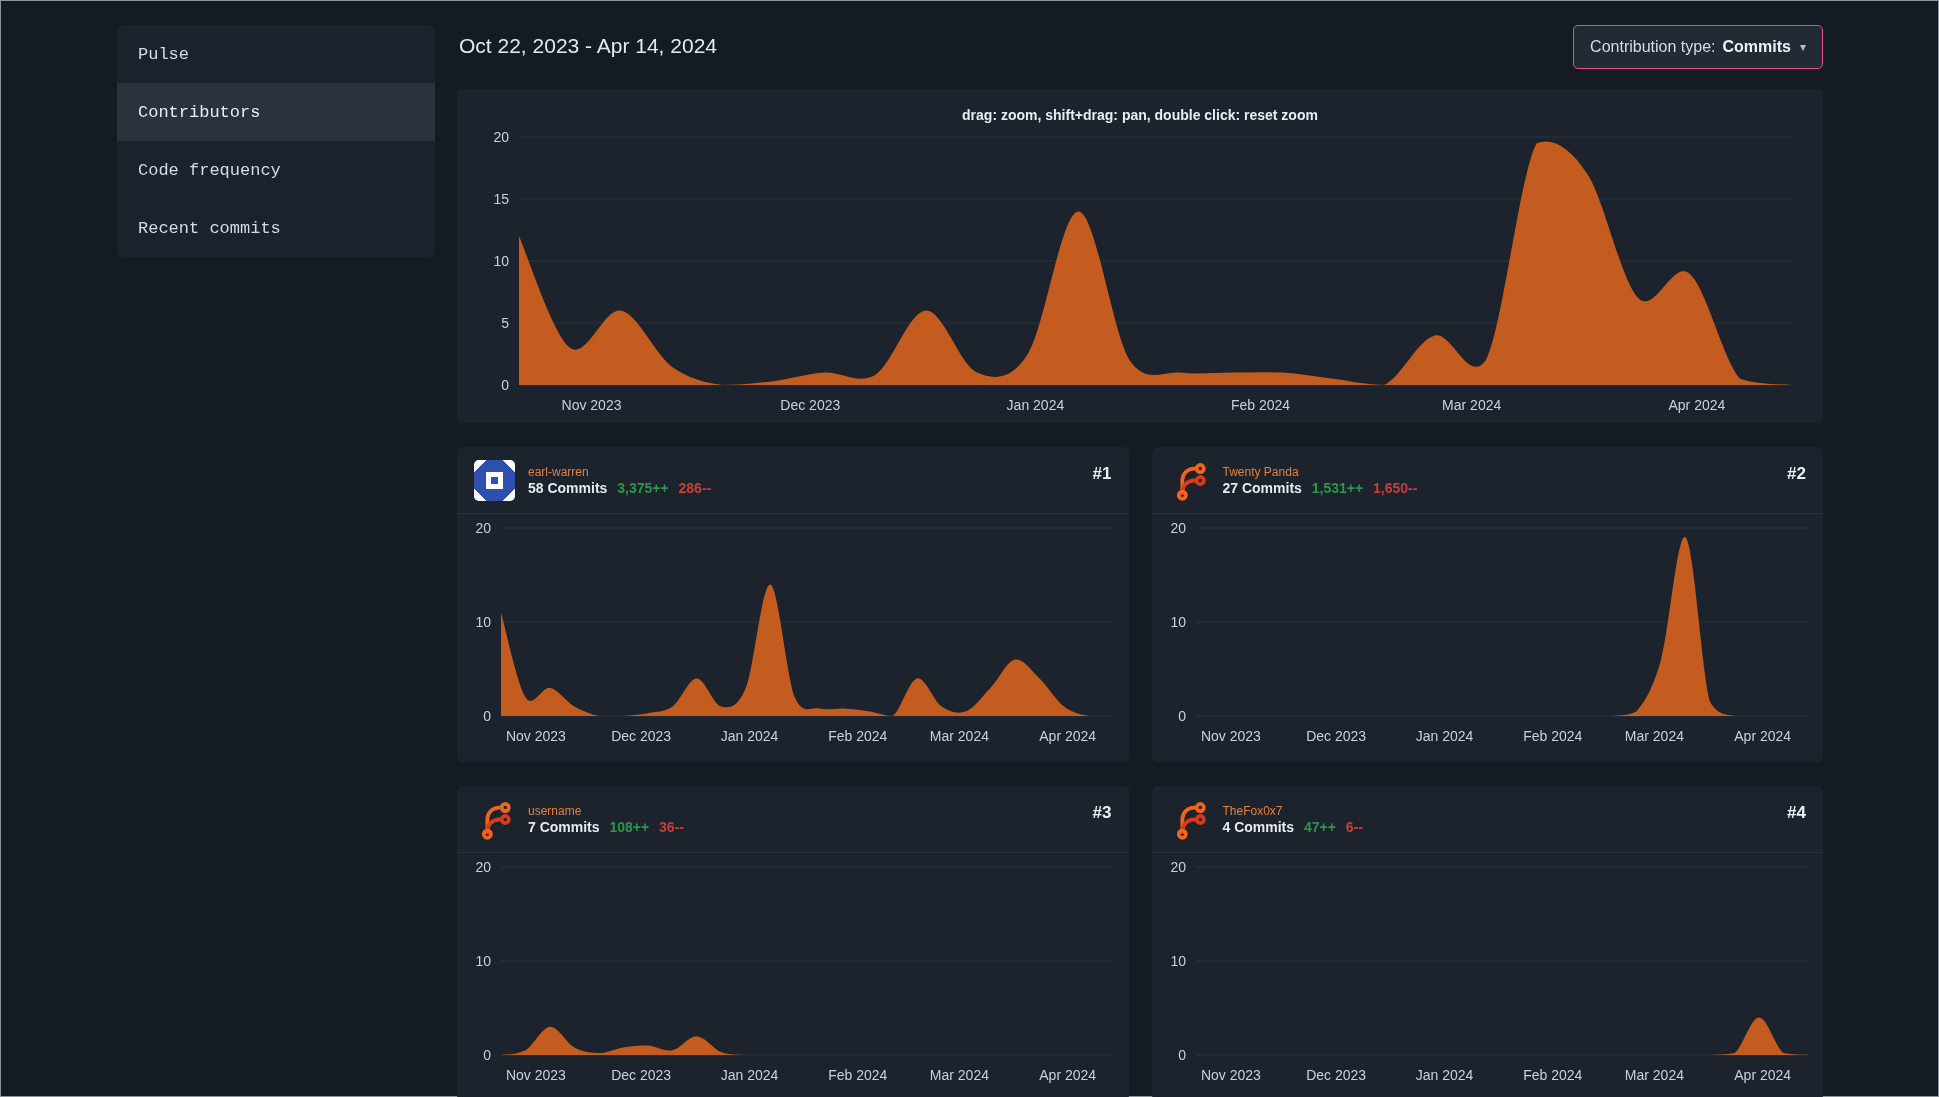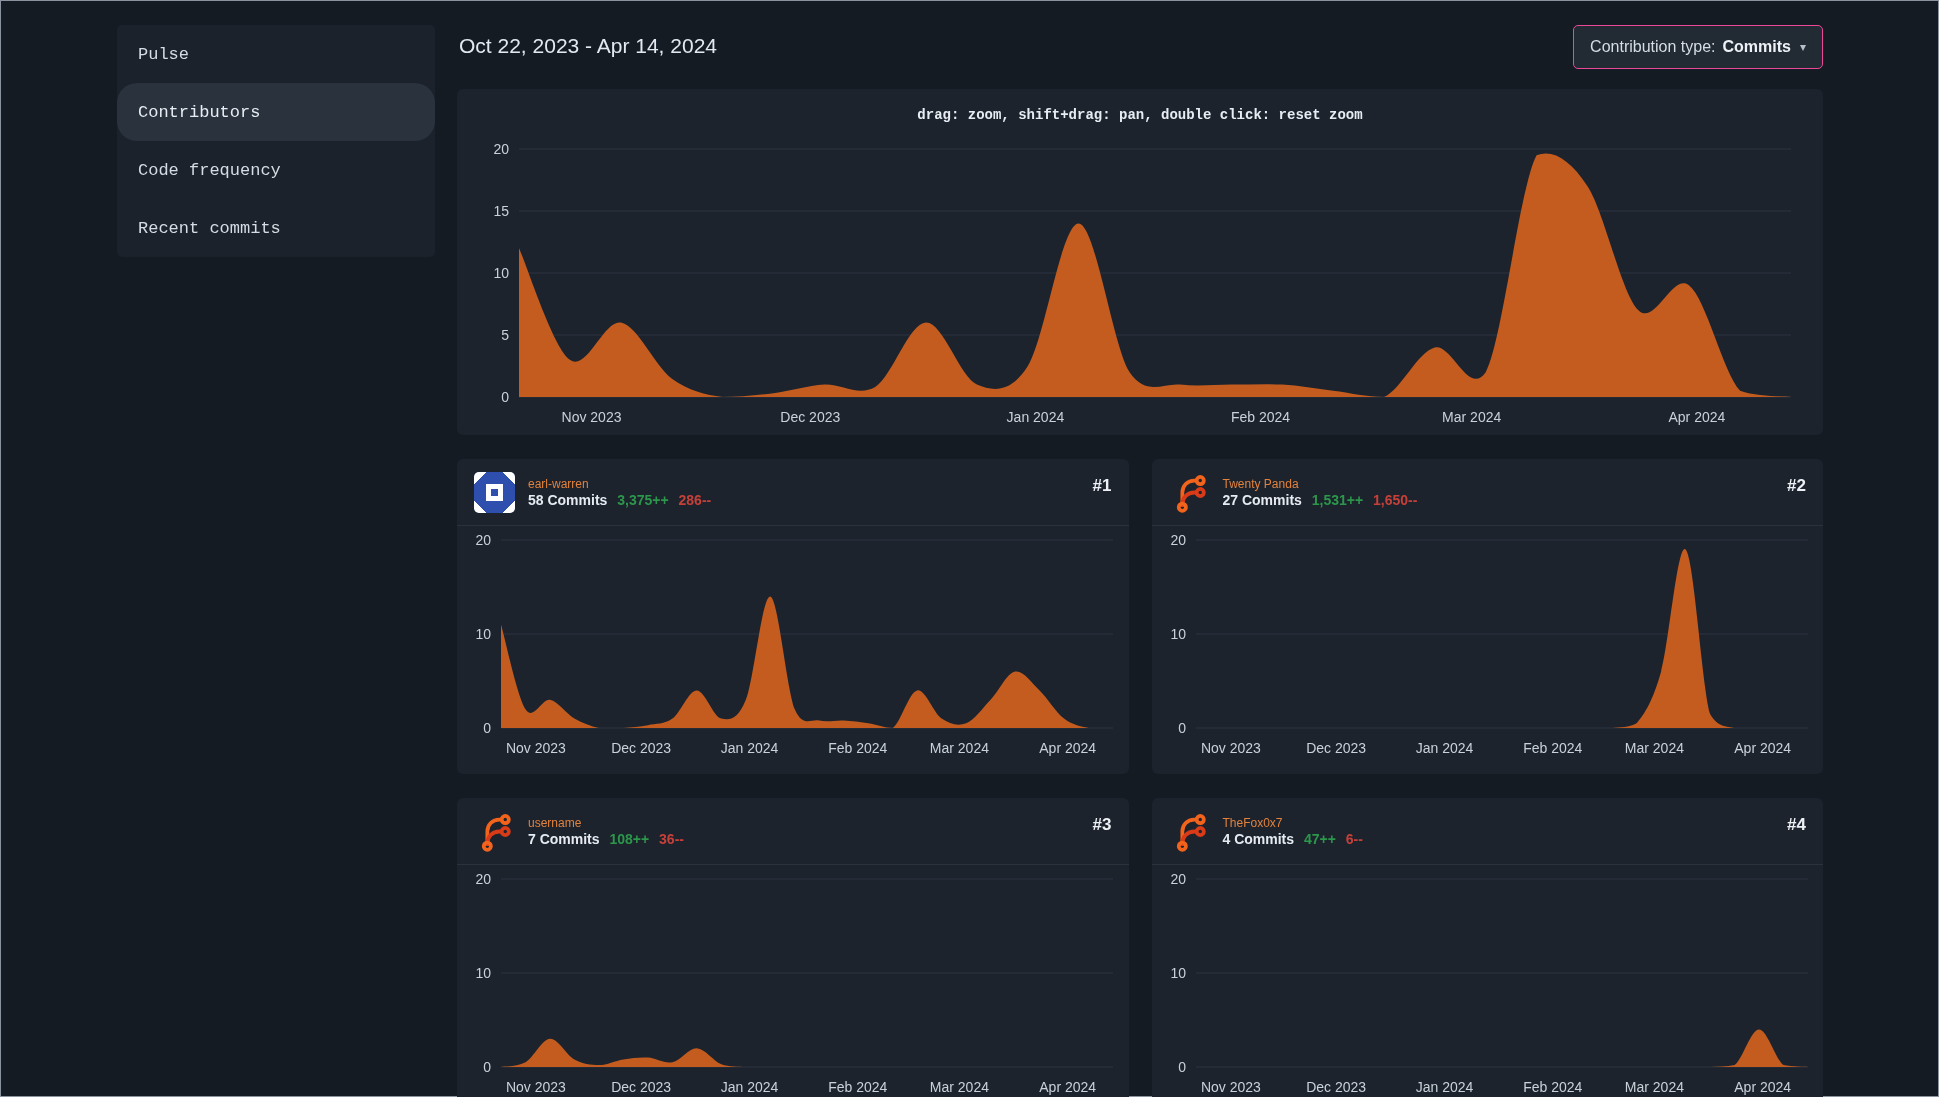--- a/index.html
+++ b/index.html
@@ -12,37 +12,37 @@
   }
   .layout { display:flex; padding:25px 116px 0 117px; gap:22px; }
 
   
   .sidebar { width:318px; flex:none; }
   .menu { background:#1b222b; border-radius:5px; overflow:hidden;font-family:Liberation Mono, monospace; }
   .menu-item {
     height:58px; display:flex; align-items:center; padding:0 21px;
     font-size:17px; color:#d5dce4; cursor:pointer;
   }
-  .menu-item.active { background:#2a323e; color:#e8edf3;border-radius:20px; }
+  .menu-item.active { background:#2a323e; color:#e8edf3; }
 
   
   .main { flex:1; min-width:0; }
   .header-row { display:flex; justify-content:space-between; align-items:flex-start; margin:0 0 20px; }
   .date-title { font-size:21px; font-weight:400; color:#e3e9f0; margin:9px 0 0 2px; }
   .ctype-btn {
     display:flex; align-items:center; gap:7px;
     background:#222a34; border:1px solid #ec4899; border-radius:5px;
     padding:12px 16px; font-size:16px; color:#d5dce4; cursor:pointer;
   }
   .ctype-btn b { color:#eef2f6; }
   .caret { font-size:12px; color:#b6bec7; margin-left:2px; line-height:1; }
 
   .panel { background:#1c232d; border-radius:6px; }
   .overview-panel { padding:14px 16px 4px; margin-bottom:24px; }
-  .hint { text-align:center; font-weight:700; font-size:14px; color:#e8edf3; margin:4px 0 14px;font-family:Liberation Mono, monospace; }
+  .hint { text-align:center; font-weight:700; font-size:14px; color:#e8edf3; margin:4px 0 2px; }
   .chart { width:100%; position:relative; }
   .main-chart { height:294px; }
 
   
   .cards { display:grid; grid-template-columns:1fr 1fr; gap:24px 23px; }
   .card { height:315px; overflow:hidden; }
   .card-header {
     display:flex; align-items:center; gap:13px;
     padding:13px 17px 12px; border-bottom:1px solid #2a323d;
   }

